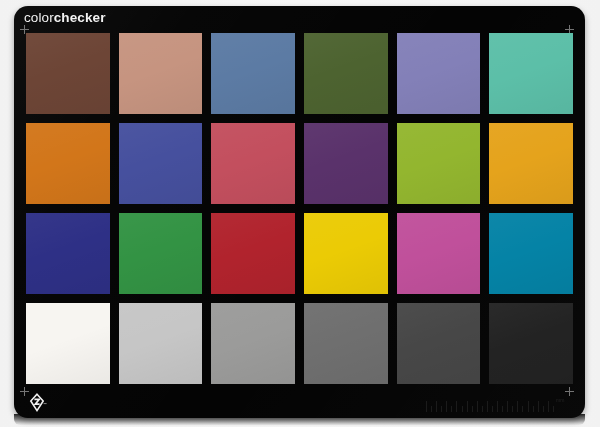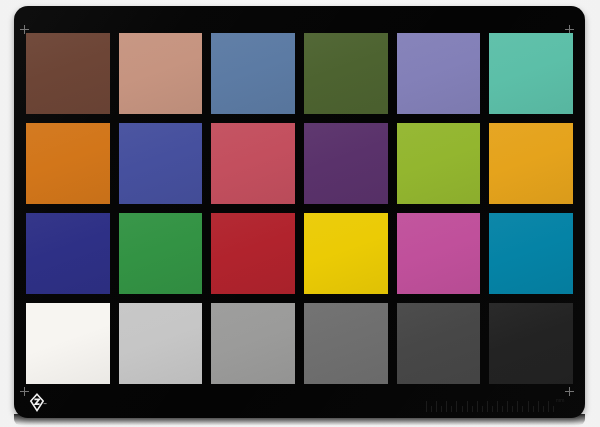--- a/index.html
+++ b/index.html
@@ -173,20 +173,23 @@
 <body>
 
 <div id="scene">
 
   <div id="reflection"></div>
 
   <div id="chart-card">
 
     <div id="card-sheen"></div>
 
+    <div id="brand">
+      <span class="light">color</span><span class="bold">checker</span>
+    </div>
 
     <div class="crosshair" id="mark-tl"></div>
     <div class="crosshair" id="mark-tr"></div>
     <div class="crosshair" id="mark-bl"></div>
     <div class="crosshair" id="mark-br"></div>
 
     <div id="patch-grid">
         <div class="patch" style="background: rgb(109, 69, 54);"></div>
         <div class="patch" style="background: rgb(198, 148, 128);"></div>
         <div class="patch" style="background: rgb(92, 123, 164);"></div>

